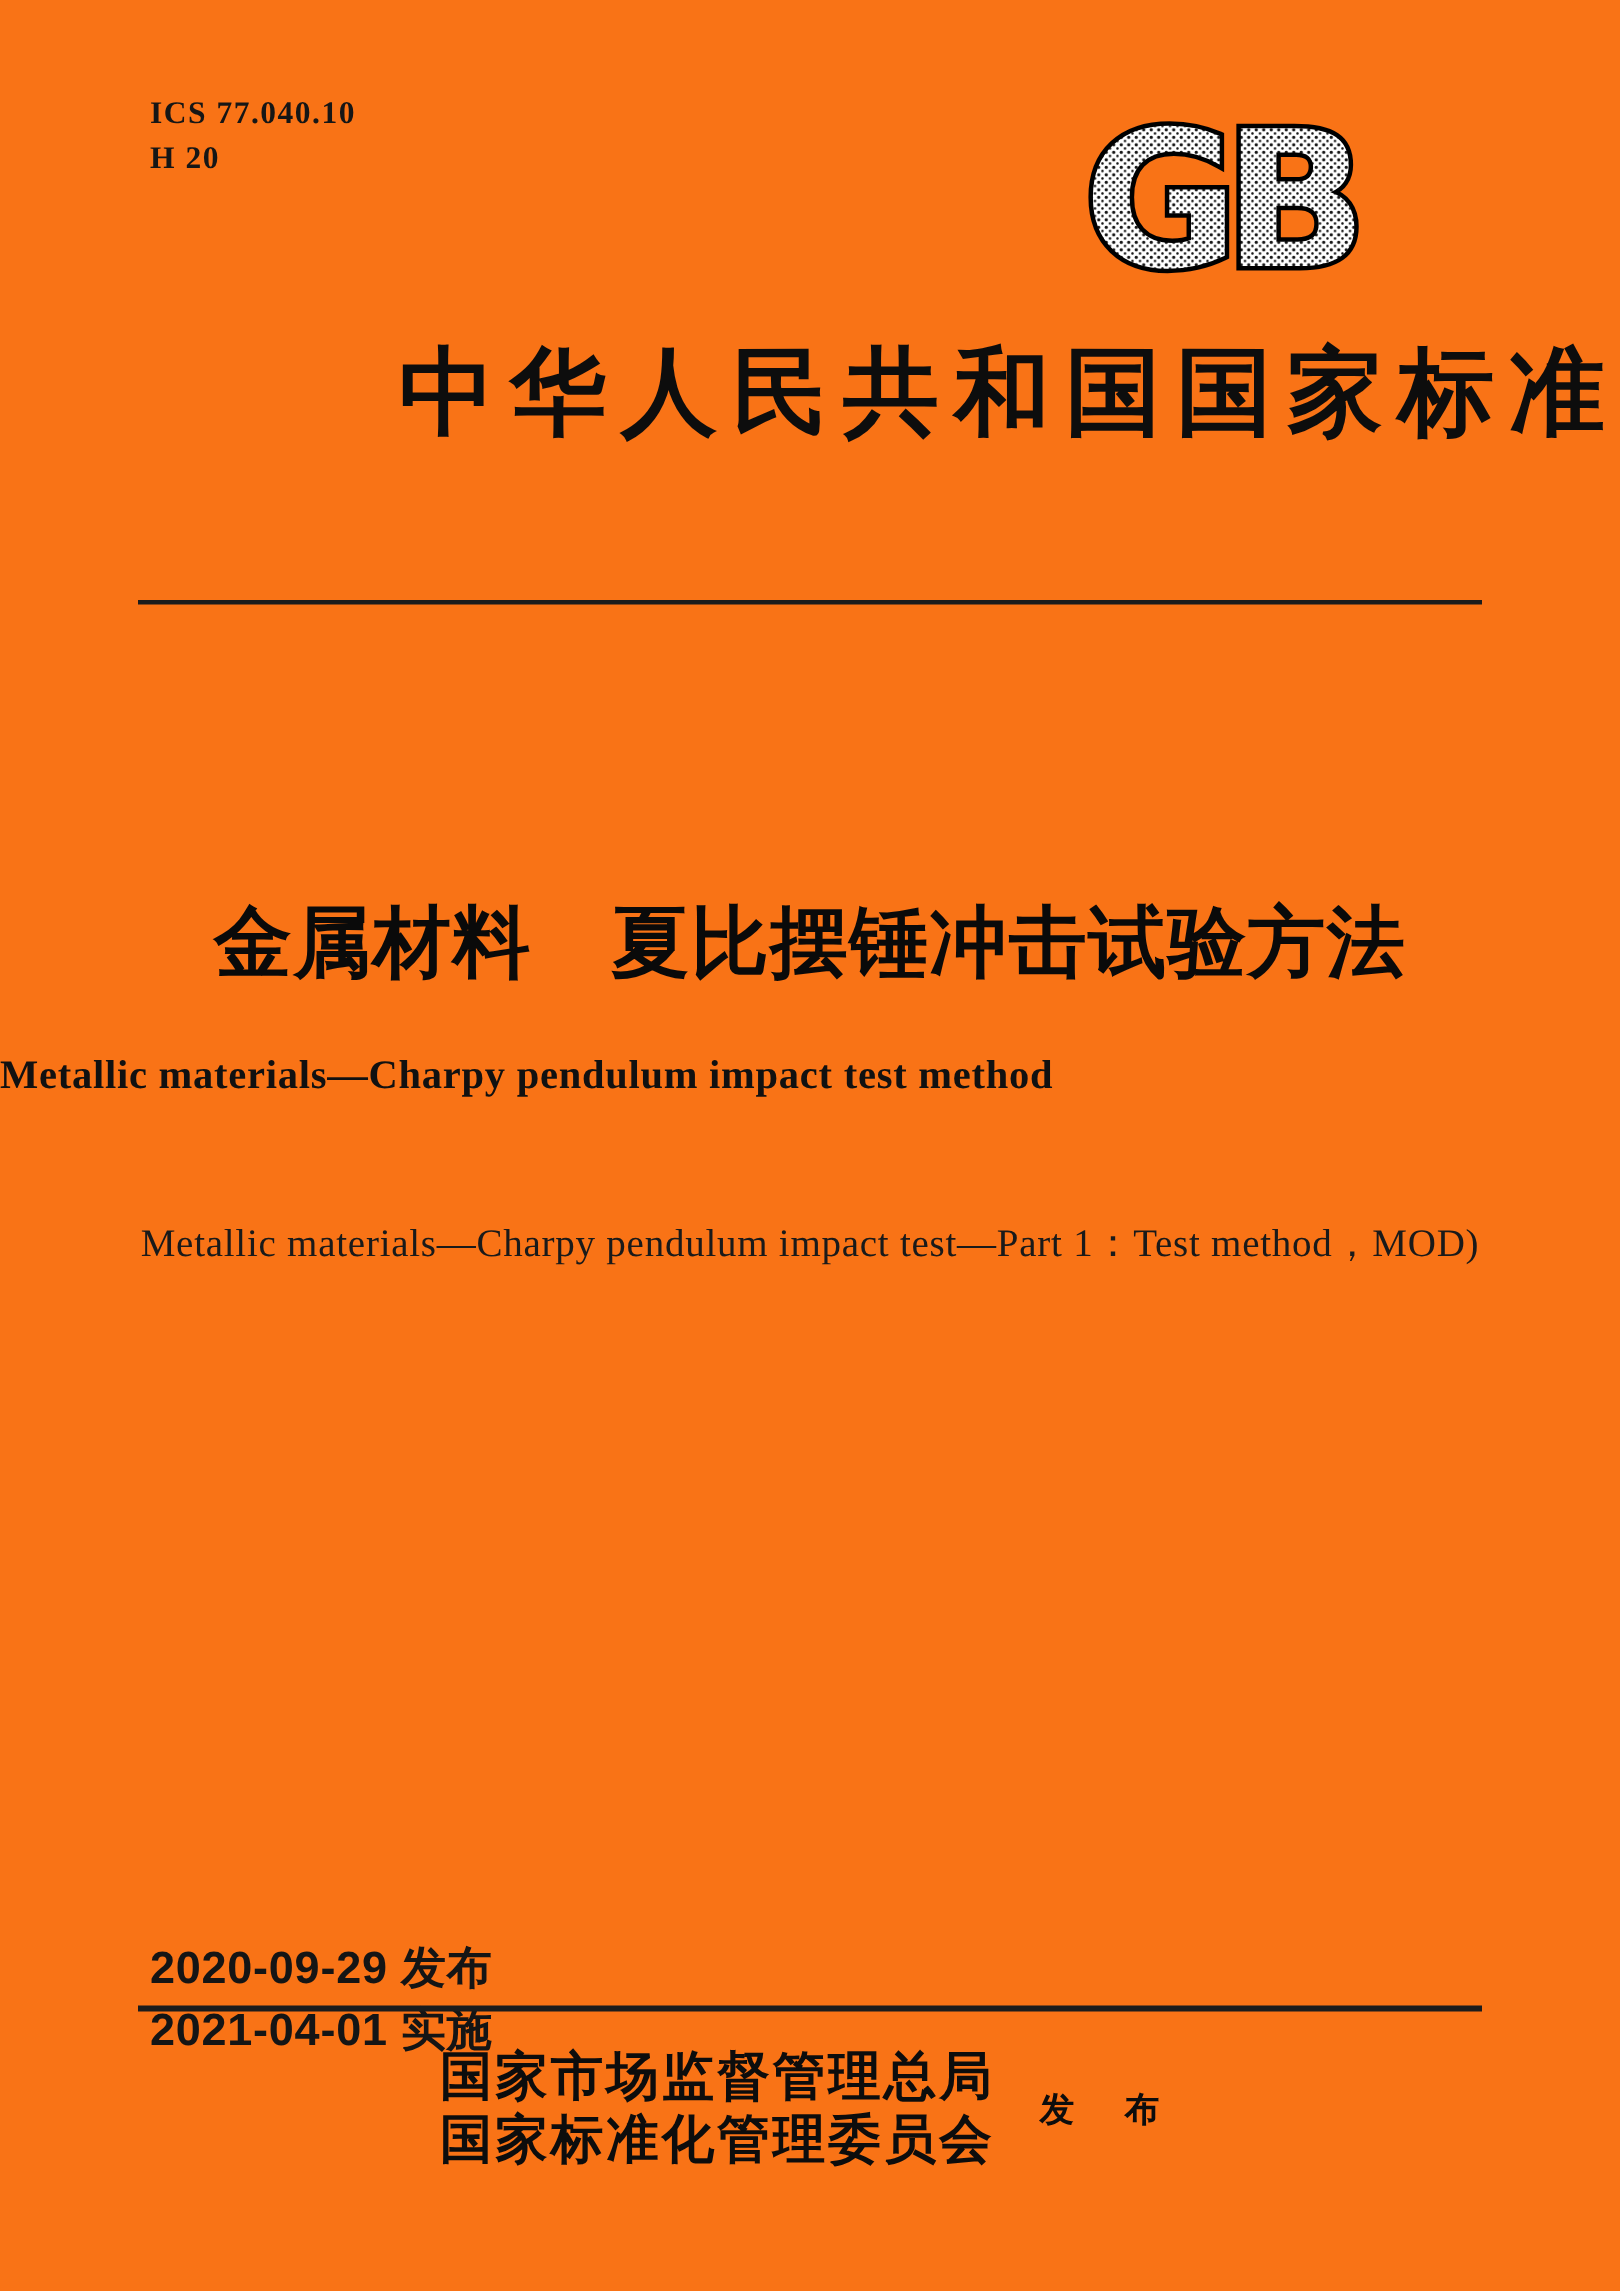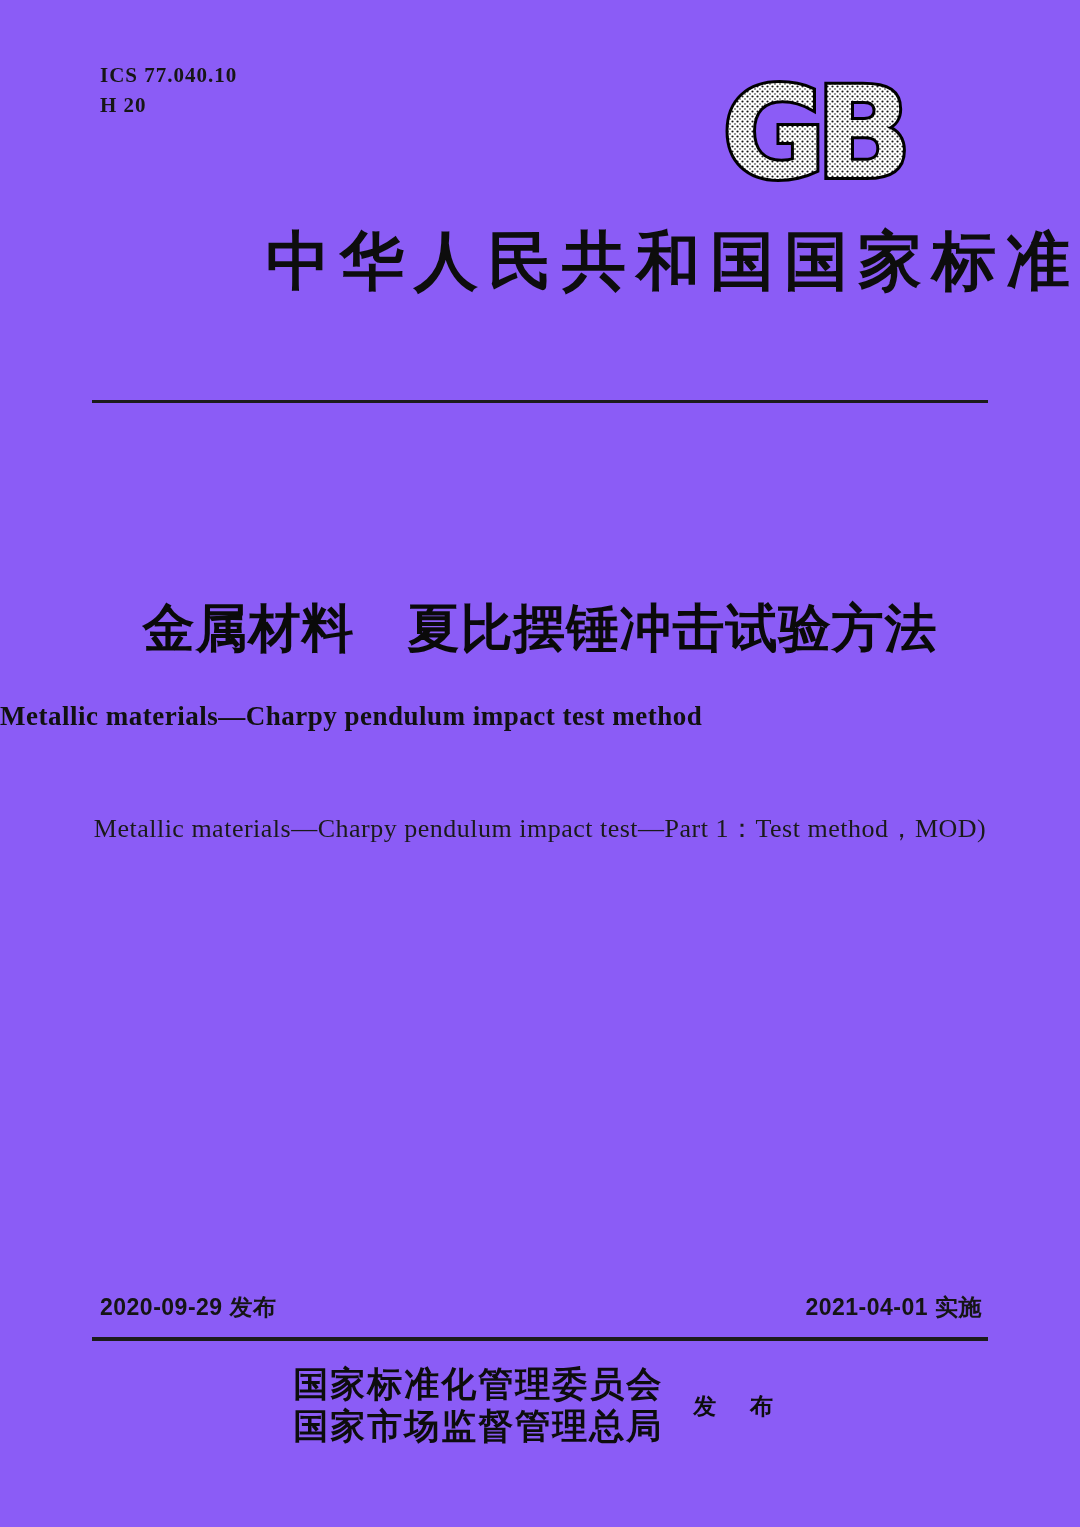--- a/index.html
+++ b/index.html
@@ -2,21 +2,21 @@
 <html><head>
 <meta charset="utf-8">
 <style>
   * { margin: 0; padding: 0; box-sizing: border-box; }
   html, body { background: #e8e8e8; }
   .page {
     position: relative;
     width: 1080px;
     height: 1527px;
     margin: 0 auto;
-    background: #8b5cf6;
+    background: #f97316;
     overflow: hidden;
     font-family: "Liberation Serif", "DejaVu Serif", serif;
     color: #111;
   }
 
   
   .ics-block {
     position: absolute;
     left: 100px;
     top: 60px;
@@ -142,23 +142,24 @@
   
   .dates-row {
     position: absolute;
     left: 100px;
     right: 98px;
     top: 1292px;
     display: flex;
     justify-content: space-between;
     font-family: "Liberation Sans", "DejaVu Sans", sans-serif;
     font-weight: bold;
-    font-size: 23px;
+    font-size: 30px;
     letter-spacing: 0.5px;
     color: #151515;
+    flex-direction: column;
   }
 
   
   .issuer-block {
     position: absolute;
     left: 0;
     right: 0;
     top: 1364px;
     display: flex;
     justify-content: center;
@@ -220,19 +221,19 @@
 
   <div class="dates-row">
     <span>2020-09-29 发布</span>
     <span>2021-04-01 实施</span>
   </div>
 
   <div class="rule rule-bottom"></div>
 
   <div class="issuer-block">
     <div class="issuer-lines">
+      <div>国家市场监督管理总局</div>
       <div>国家标准化管理委员会</div>
-      <div>国家市场监督管理总局</div>
     </div>
     <div class="publish-label">发 布</div>
   </div>
 
 </div>
 
 </body></html>

